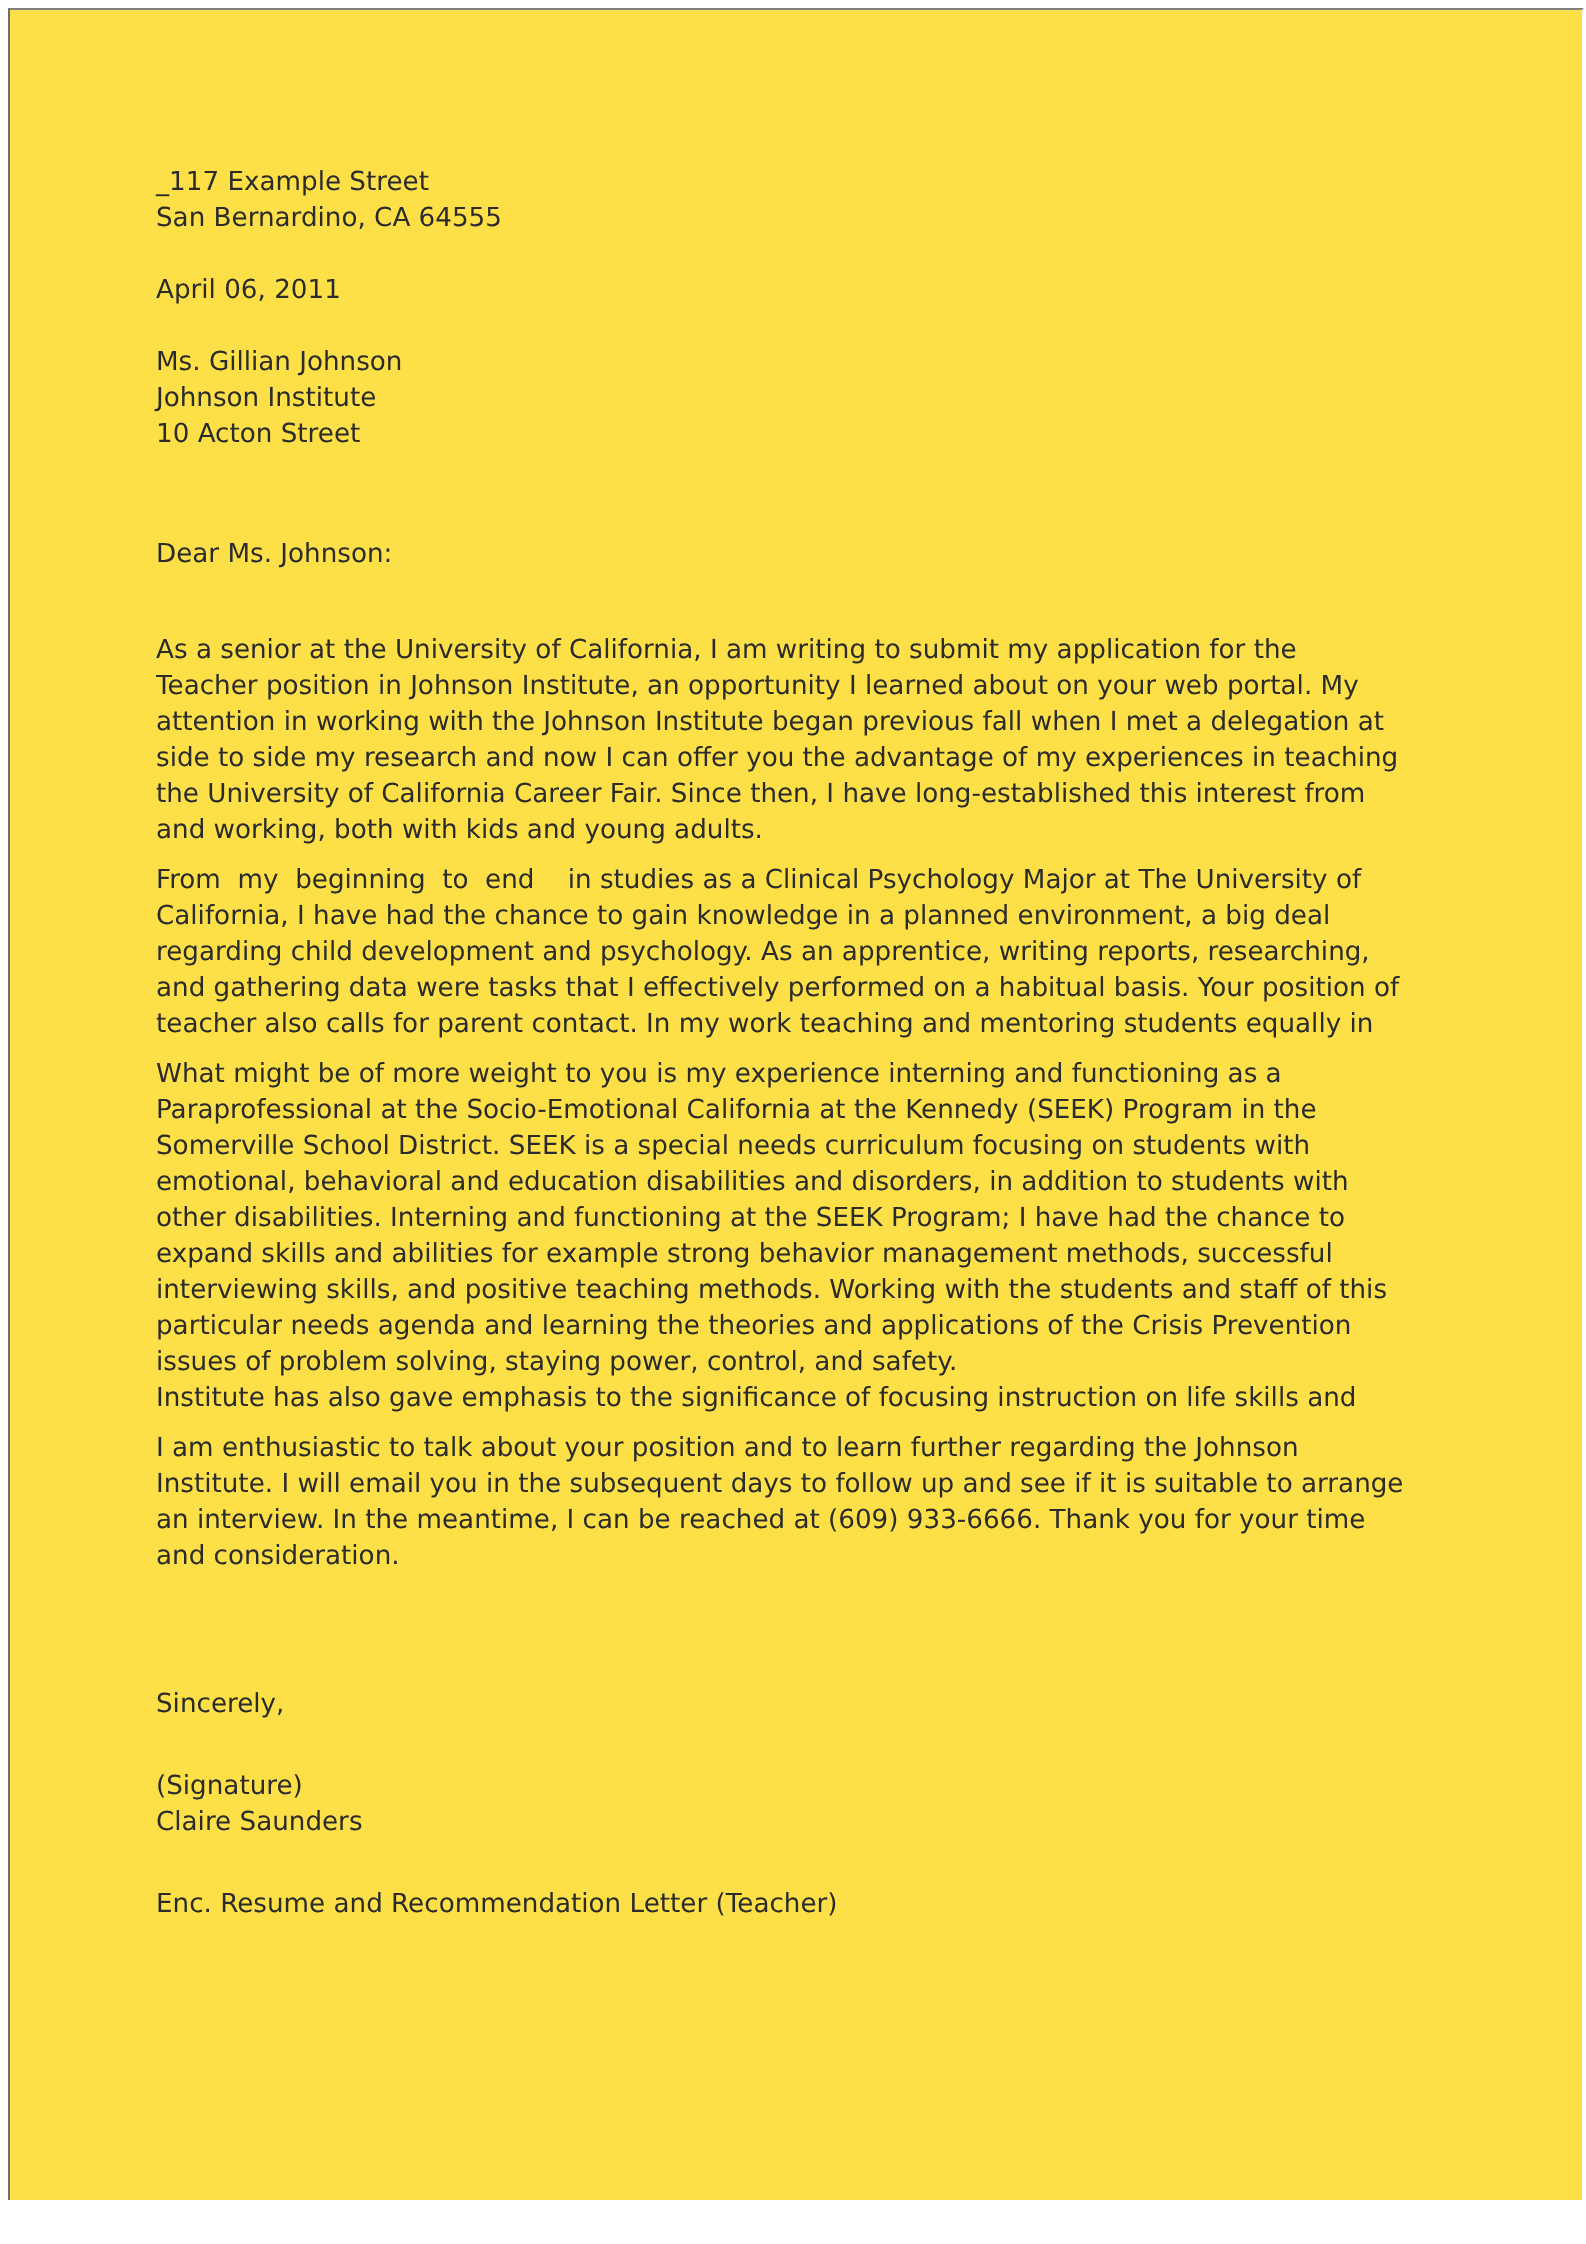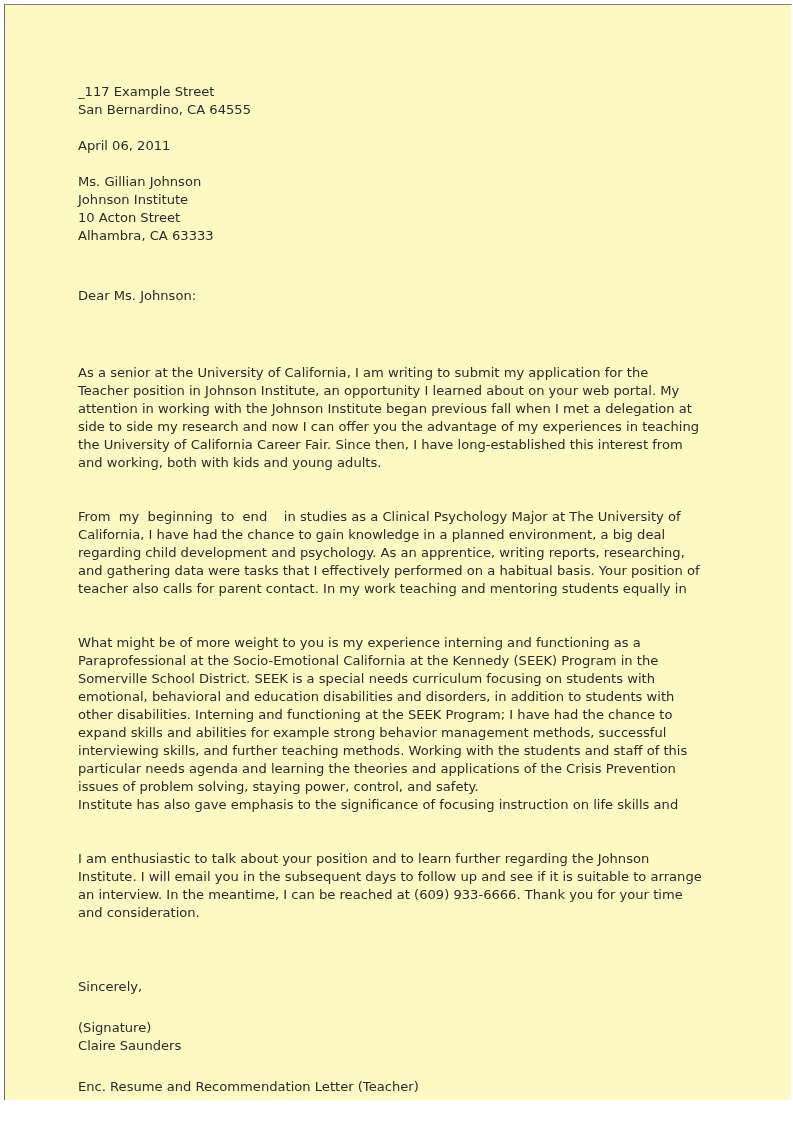--- a/index.html
+++ b/index.html
@@ -18,21 +18,21 @@
   #page-frame {
     position: absolute;
     left: 4px;
     top: 4px;
     width: 788px;
     height: 1096px;
     border-top: 1px solid #808080;
     border-left: 1px solid #6e6e6e;
     border-right: 1px solid #fcfcfc;
     box-sizing: border-box;
-    background: #fef9c3;
+    background: #fde047;
   }
 
   #letter {
     position: absolute;
     left: 73px;
     top: 78px;
     width: 640px;
     color: #2b2b2b;
     font-size: 13.1px;
     line-height: 18px;
@@ -43,21 +43,21 @@
   }
   .line {
     white-space: pre;
   }
 
   
   .gap-sender   { height: 18px; }
   .gap-date     { height: 18px; }
   .gap-recip    { height: 42px; }
   .gap-salut    { height: 23px; }
-  .para         { margin-top: 36px; text-align: justify; }
+  .para         { margin-top: 7px; text-align: justify; }
   .para:first-of-type { margin-top: 0; }
   .gap-close    { height: 56px; }
   .gap-sign     { height: 23px; }
   .gap-enc      { height: 23px; }
 
   .para .ln { display: block; white-space: pre; }
 </style>
 </head>
 <body>
 
@@ -75,21 +75,20 @@
     <div class="block">
       <div class="line">April 06, 2011</div>
     </div>
 
     <div class="gap-date"></div>
 
     <div class="block">
       <div class="line">Ms. Gillian Johnson</div>
       <div class="line">Johnson Institute</div>
       <div class="line">10 Acton Street</div>
-      <div class="line">Alhambra, CA 63333</div>
     </div>
 
     <div class="gap-recip"></div>
 
     <div class="block">
       <div class="line">Dear Ms. Johnson:</div>
     </div>
 
     <div class="gap-salut"></div>
 
@@ -110,21 +109,21 @@
       <span class="ln">teacher also calls for parent contact. In my work teaching and mentoring students equally in</span>
     </div>
 
     <div class="para">
       <span class="ln">What might be of more weight to you is my experience interning and functioning as a</span>
       <span class="ln">Paraprofessional at the Socio-Emotional California at the Kennedy (SEEK) Program in the</span>
       <span class="ln">Somerville School District. SEEK is a special needs curriculum focusing on students with</span>
       <span class="ln">emotional, behavioral and education disabilities and disorders, in addition to students with</span>
       <span class="ln">other disabilities. Interning and functioning at the SEEK Program; I have had the chance to</span>
       <span class="ln">expand skills and abilities for example strong behavior management methods, successful</span>
-      <span class="ln">interviewing skills, and further teaching methods. Working with the students and staff of this</span>
+      <span class="ln">interviewing skills, and positive teaching methods. Working with the students and staff of this</span>
       <span class="ln">particular needs agenda and learning the theories and applications of the Crisis Prevention</span>
       <span class="ln">issues of problem solving, staying power, control, and safety.</span>
       <span class="ln">Institute has also gave emphasis to the significance of focusing instruction on life skills and</span>
     </div>
 
     <div class="para">
       <span class="ln">I am enthusiastic to talk about your position and to learn further regarding the Johnson</span>
       <span class="ln">Institute. I will email you in the subsequent days to follow up and see if it is suitable to arrange</span>
       <span class="ln">an interview. In the meantime, I can be reached at (609) 933-6666. Thank you for your time</span>
       <span class="ln">and consideration.</span>

